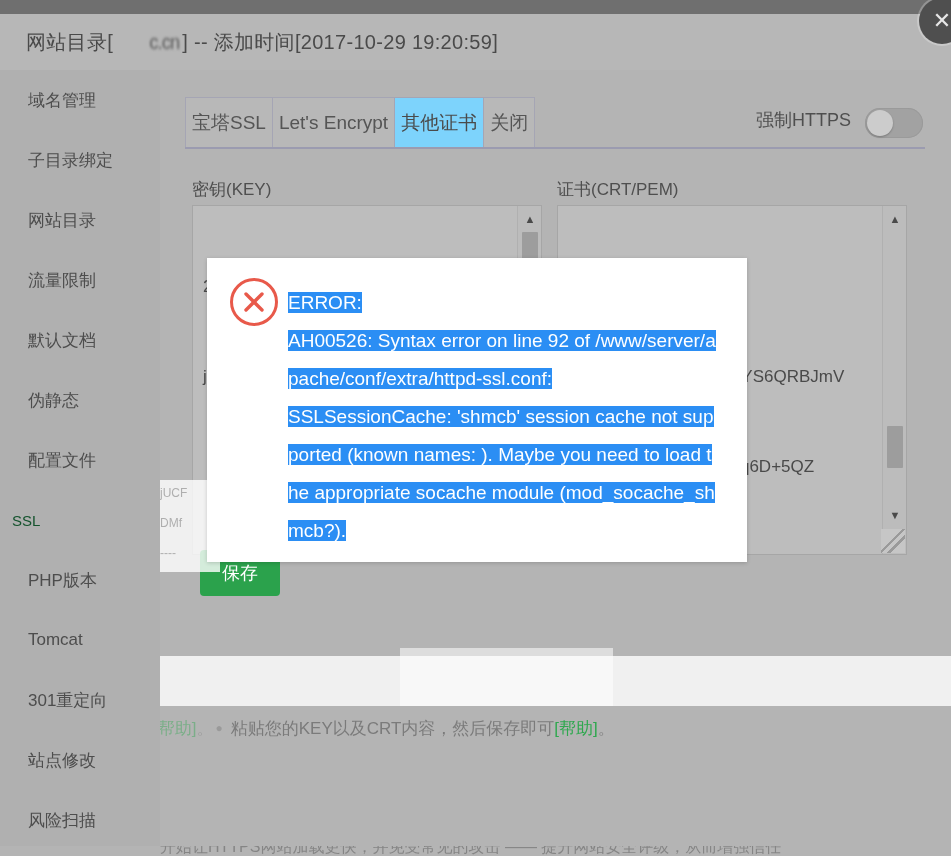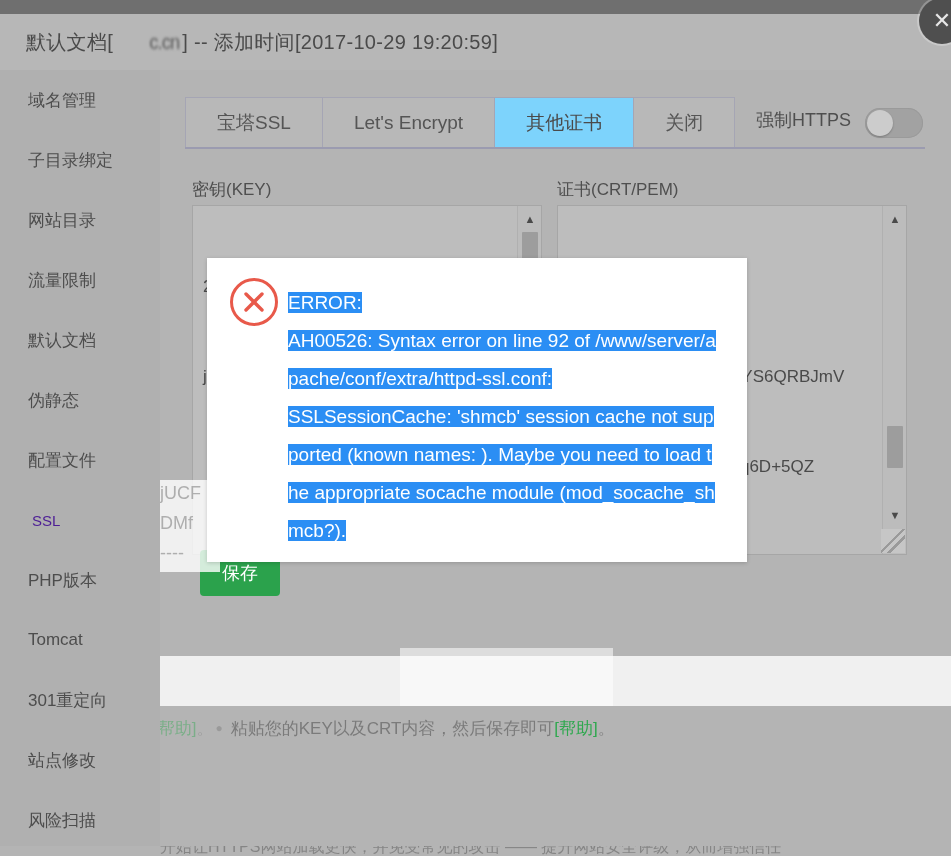--- a/index.html
+++ b/index.html
@@ -56,41 +56,41 @@
   }
   .sidebar-item {
     height: 60px;
     display: flex; align-items: center;
     padding-left: 28px;
     font-size: 17px; color: #4d4d4d;
     cursor: pointer;
     white-space: nowrap;
   }
   .sidebar-item.ssl-ghost {
-    color: #4c1d95;
-    padding-left: 32px;
+    color: #14532d;
+    padding-left: 12px;
     font-size: 15px;
   }
 
   
   .main {
     position: absolute; left: 160px; top: 70px;
     width: 791px; height: 786px;
     background: #b4b4b4;
   }
 
   
   .tabs {
     position: absolute; left: 25px; top: 27px;
     display: flex;
     border-bottom: 2px solid #9b9bb0;
     width: 740px;
   }
   .tab {
-    height: 50px; padding: 0 31px;
+    height: 50px; padding: 0 6px;
     display: flex; align-items: center; justify-content: center;
     font-size: 19px; color: #555;
     background: #b8b8b8;
     border: 1px solid #a5a5b4;
     border-bottom: none;
     margin-right: -1px;
     cursor: pointer;
     white-space: nowrap;
   }
   .tab.active {
@@ -179,21 +179,21 @@
 
   
   .ghost-white {
     position: absolute;
     background: rgba(255,255,255,.80);
     pointer-events: none;
   }
   .ghost-text {
     position: absolute;
     color: rgba(120,120,120,.55);
-    font-size: 18px; line-height: 30px;
+    font-size: 12px; line-height: 30px;
     word-break: break-all;
     pointer-events: none;
   }
 
   
   .dialog {
     position: absolute; left: 207px; top: 258px;
     width: 540px; height: 304px;
     background: #fff;
     z-index: 40;
@@ -228,21 +228,21 @@
 </style>
 </head>
 <body>
 
 <div id="root">
 
   <div class="veil-top"></div>
 
   <div class="titlebar">
     <div class="title">
-      <span>默认文档[</span><span class="redacted">&nbsp;&nbsp;&nbsp;&nbsp;&nbsp;&nbsp;&nbsp;&nbsp;c.cn</span><span>] -- 添加时间[2017-10-29 19:20:59]</span>
+      <span>网站目录[</span><span class="redacted">&nbsp;&nbsp;&nbsp;&nbsp;&nbsp;&nbsp;&nbsp;&nbsp;c.cn</span><span>] -- 添加时间[2017-10-29 19:20:59]</span>
     </div>
     <div class="close-btn">
       <span>✕</span>
     </div>
   </div>
 
   <div class="main">
 
     <div class="tabs">
       <div class="tab">

